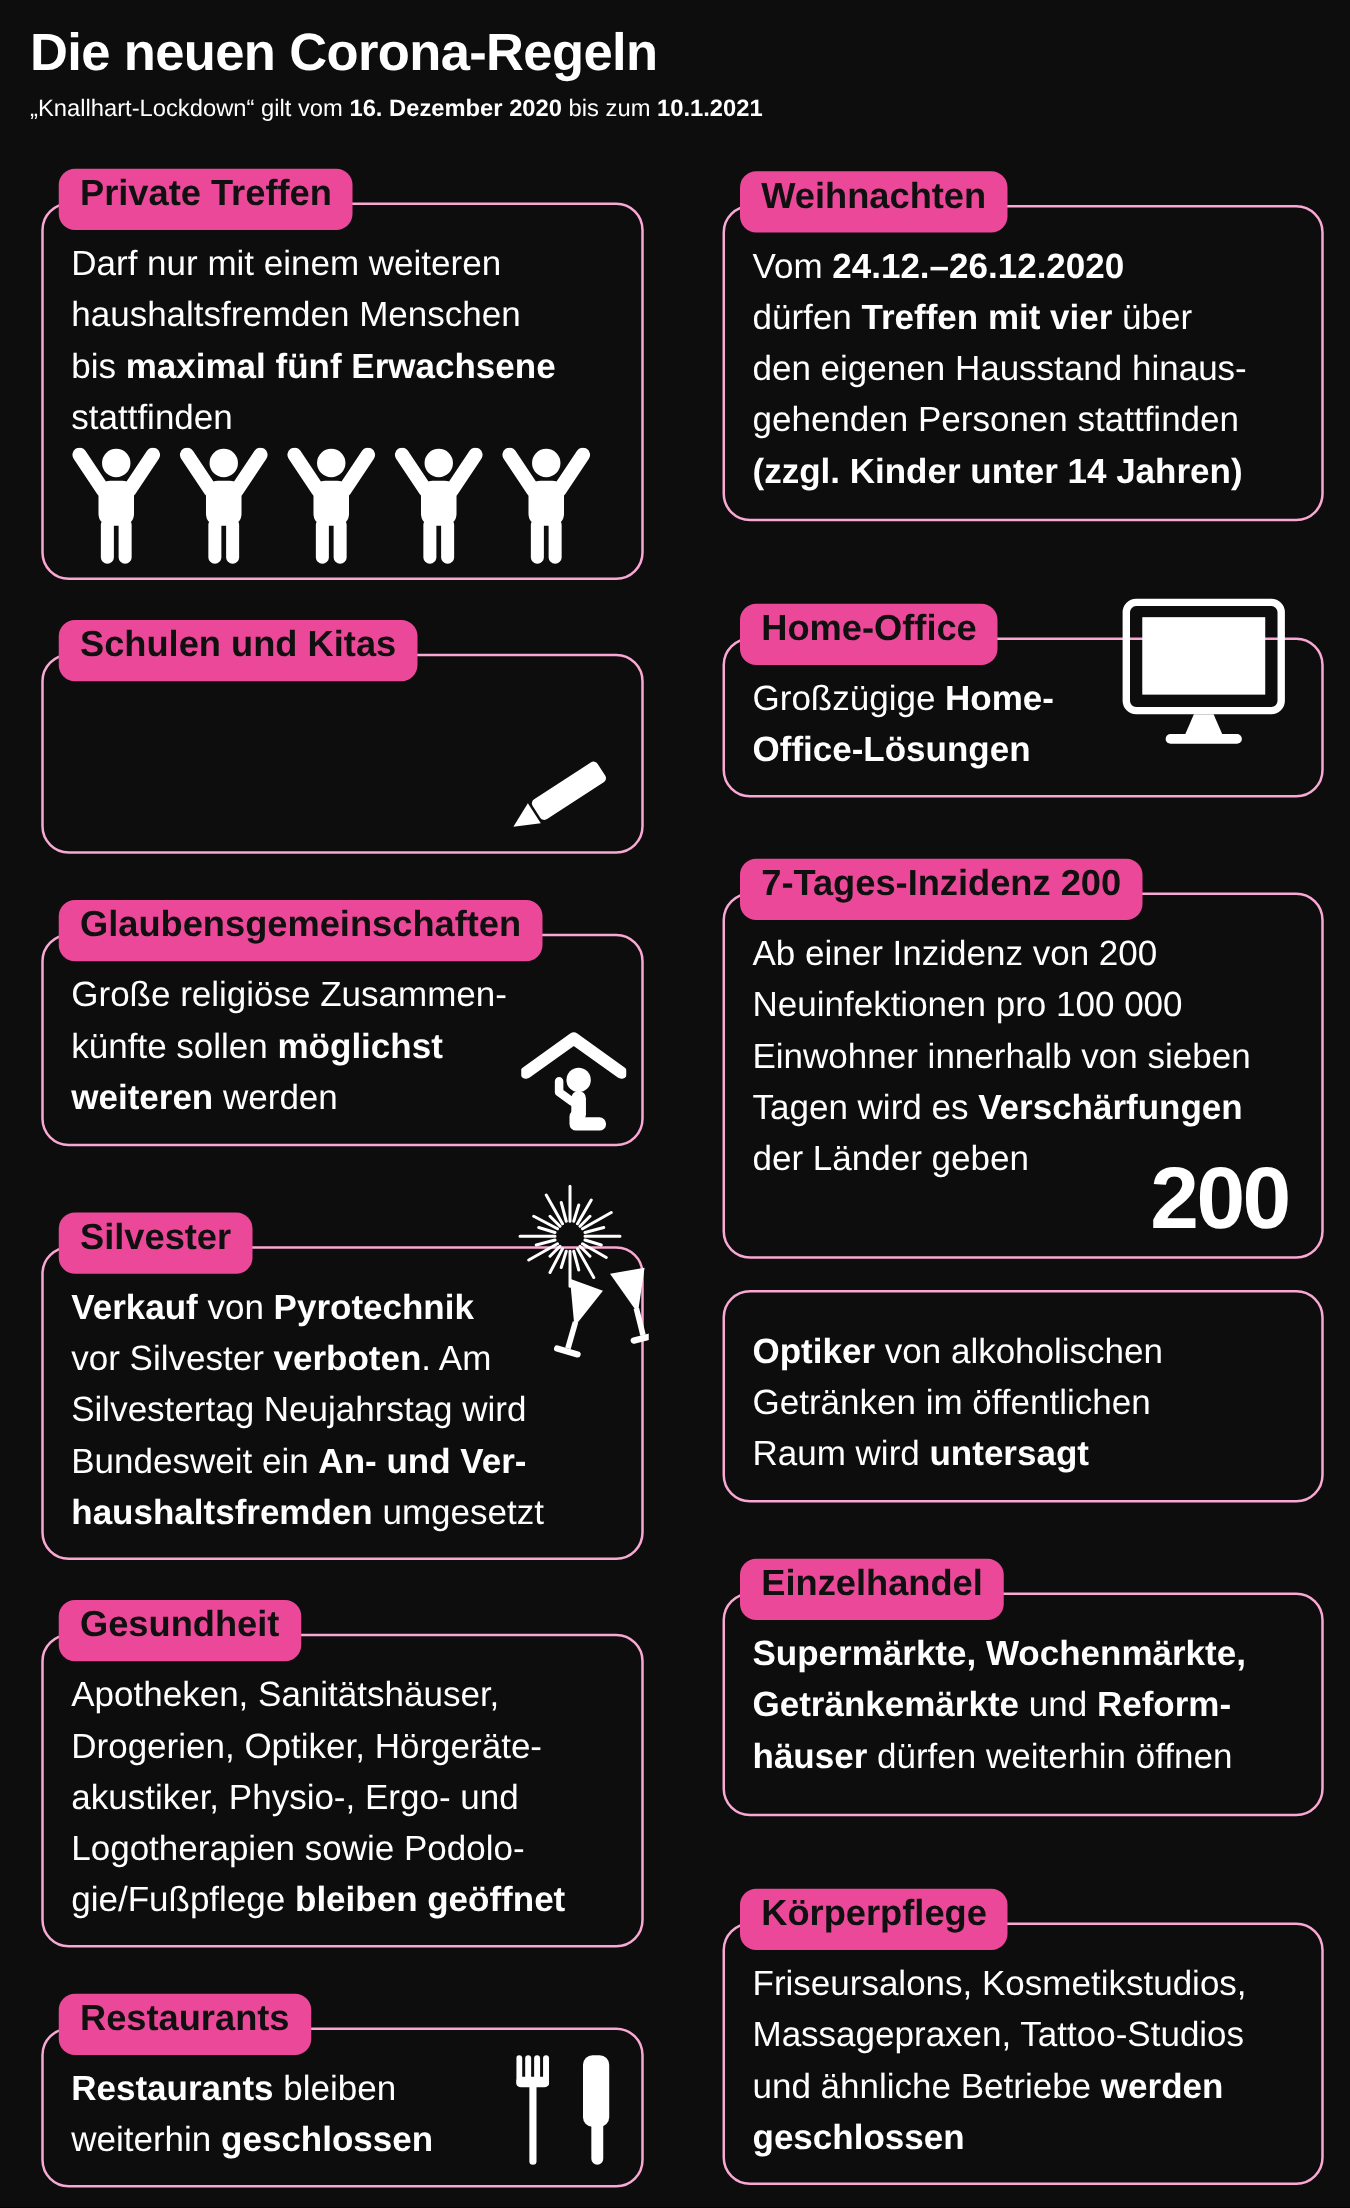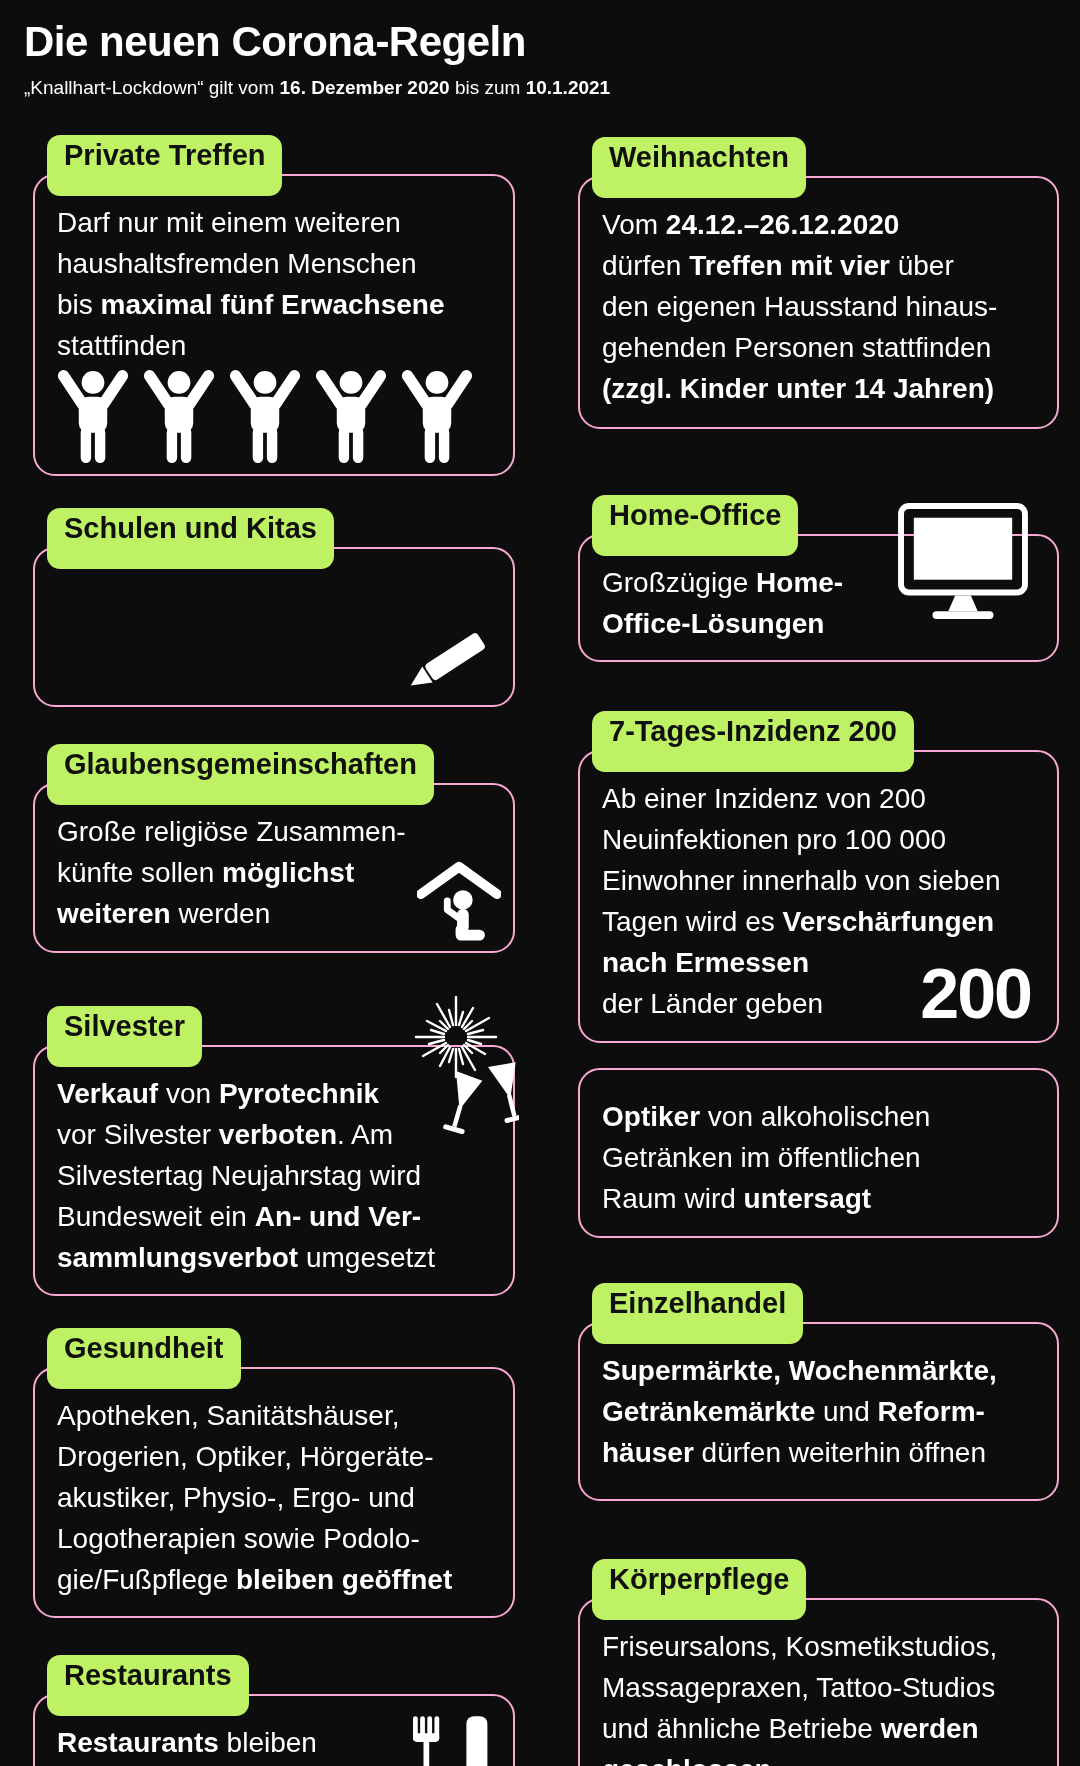--- a/index.html
+++ b/index.html
@@ -20,23 +20,23 @@
   .subtitle b{font-weight:700;}
   .columns{display:flex;gap:63px;margin:36px 0 0 33px;}
   .col{display:flex;flex-direction:column;}
   .col-left{width:482px;}
   .col-right{width:481px;}
   .sec{position:relative;}
   .tag{
     display:inline-block;
     position:relative;z-index:2;
     margin-left:14px;
-    background:#bef264;color:#101010;
+    background:#ec4899;color:#101010;
     font-size:29px;font-weight:700;
-    padding:4px 17px 24px;
+    padding:4px 17px 12px;
     border-radius:13px;
     align-self:flex-start;
   }
   .panel{
     position:relative;
     border:2px solid #f9a8d4;
     border-radius:22px;
     margin-top:-22px;
     padding:26px 18px 16px 22px;
     box-sizing:border-box;
@@ -159,21 +159,21 @@
       </section>
 
       <section class="sec" style="margin-top:53px">
         <div class="tag">Silvester</div>
         <div class="panel" style="min-height:245px">
           <div class="body">
               <div class="line"><b>Verkauf</b><span> von </span><b>Pyrotechnik</b></div>
               <div class="line"><span>vor Silvester </span><b>verboten</b><span>. Am</span></div>
               <div class="line"><span>Silvestertag Neujahrstag wird</span></div>
               <div class="line"><span>Bundesweit ein </span><b>An- und Ver-</b></div>
-              <div class="line"><b>sammlungsverbot</b><span> umgesetzt</span></div>
+              <div class="line"><b>haushaltsfremden</b><span> umgesetzt</span></div>
             </div>
           <div class="icon fireworks-icon">
             <svg width="125" height="150" viewBox="0 0 125 150">
               <path stroke="#fff" stroke-width="2.4" stroke-linecap="round" fill="none" d="M74,42 L102,42 M74,45 L87,49 M72,48 L91,59 M70,50 L78,58 M68,52 L81,75 M65,54 L69,69 M62,54 L62,82 M59,54 L55,67 M56,52 L46,71 M54,50 L46,58 M52,48 L29,61 M50,45 L35,49 M50,42 L22,42 M50,39 L37,35 M52,36 L33,26 M54,34 L46,26 M56,32 L43,9 M59,30 L55,15 M62,30 L62,2 M65,30 L69,17 M68,32 L79,13 M70,34 L78,26 M72,36 L95,23 M74,39 L89,35"></path>
               <g fill="#fff" transform="translate(62,76) rotate(16)">
                   <polygon points="0,0 28,2 14,36"></polygon>
                   <rect x="11.5" y="32" width="4.5" height="22"></rect>
                   <rect x="3" y="54" width="22" height="5" rx="2.5"></rect>
                 </g>
               <g fill="#fff" transform="translate(94,72) rotate(-14)">
@@ -257,21 +257,20 @@
       </section>
 
       <section class="sec" style="margin-top:49px">
         <div class="tag">7-Tages-Inzidenz 200</div>
         <div class="panel" style="min-height:293px">
           <div class="body">
               <div class="line"><span>Ab einer Inzidenz von 200</span></div>
               <div class="line"><span>Neuinfektionen pro 100 000</span></div>
               <div class="line"><span>Einwohner innerhalb von sieben</span></div>
               <div class="line"><span>Tagen wird es </span><b>Verschärfungen</b></div>
-              <div class="line"><b>nach Ermessen</b></div>
               <div class="line"><span>der Länder geben</span></div>
             </div>
           <div class="big-number">200</div>
         </div>
       </section>
 
       <section class="sec" style="margin-top:47px">
         <div class="panel" style="min-height:170px">
           <div class="body">
               <div class="line"><b>Optiker</b><span> von alkoholischen</span></div>

